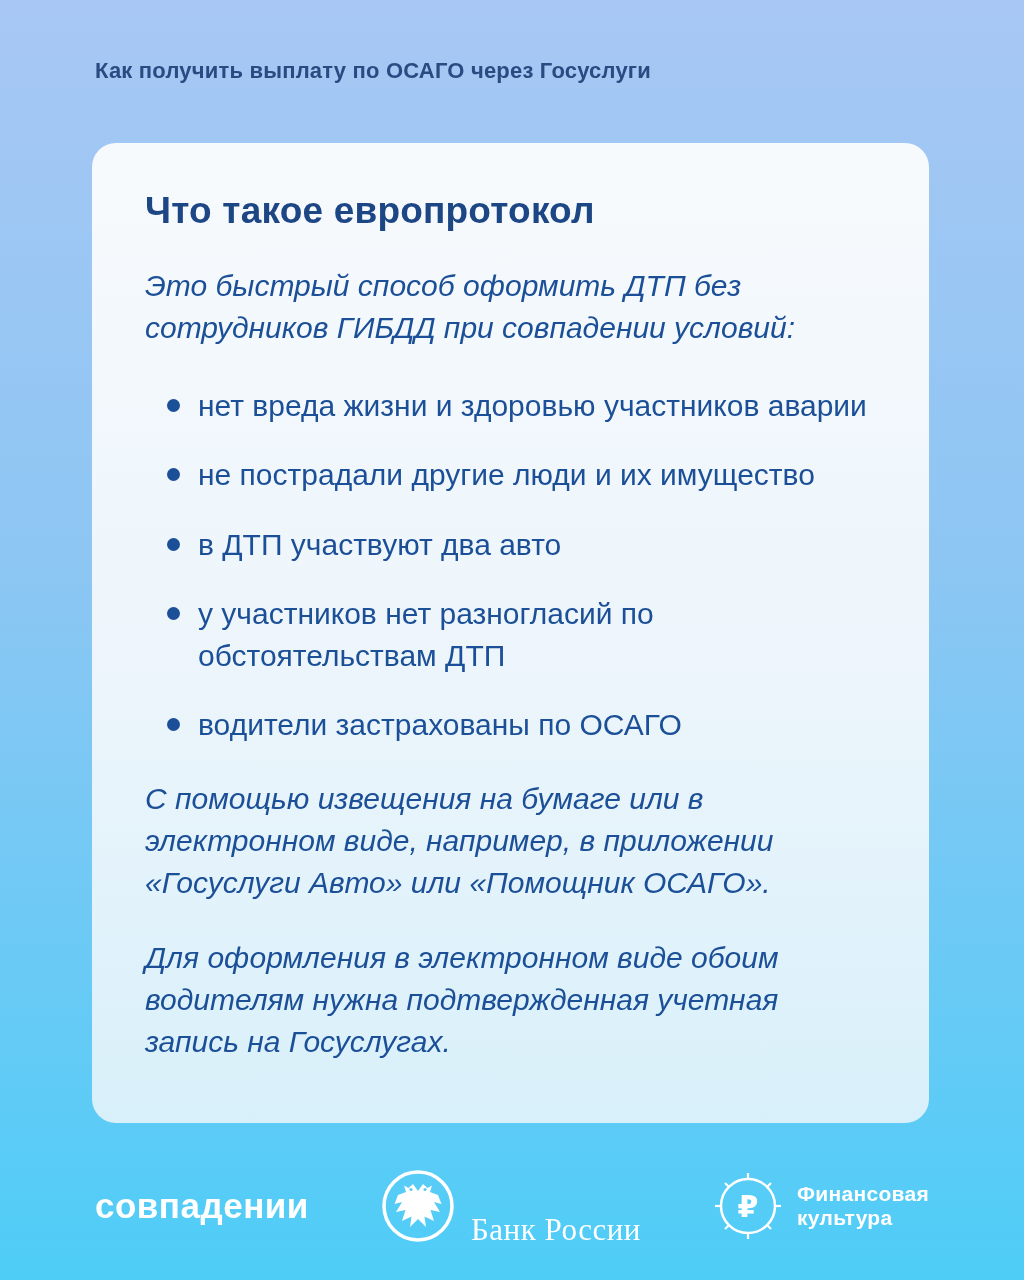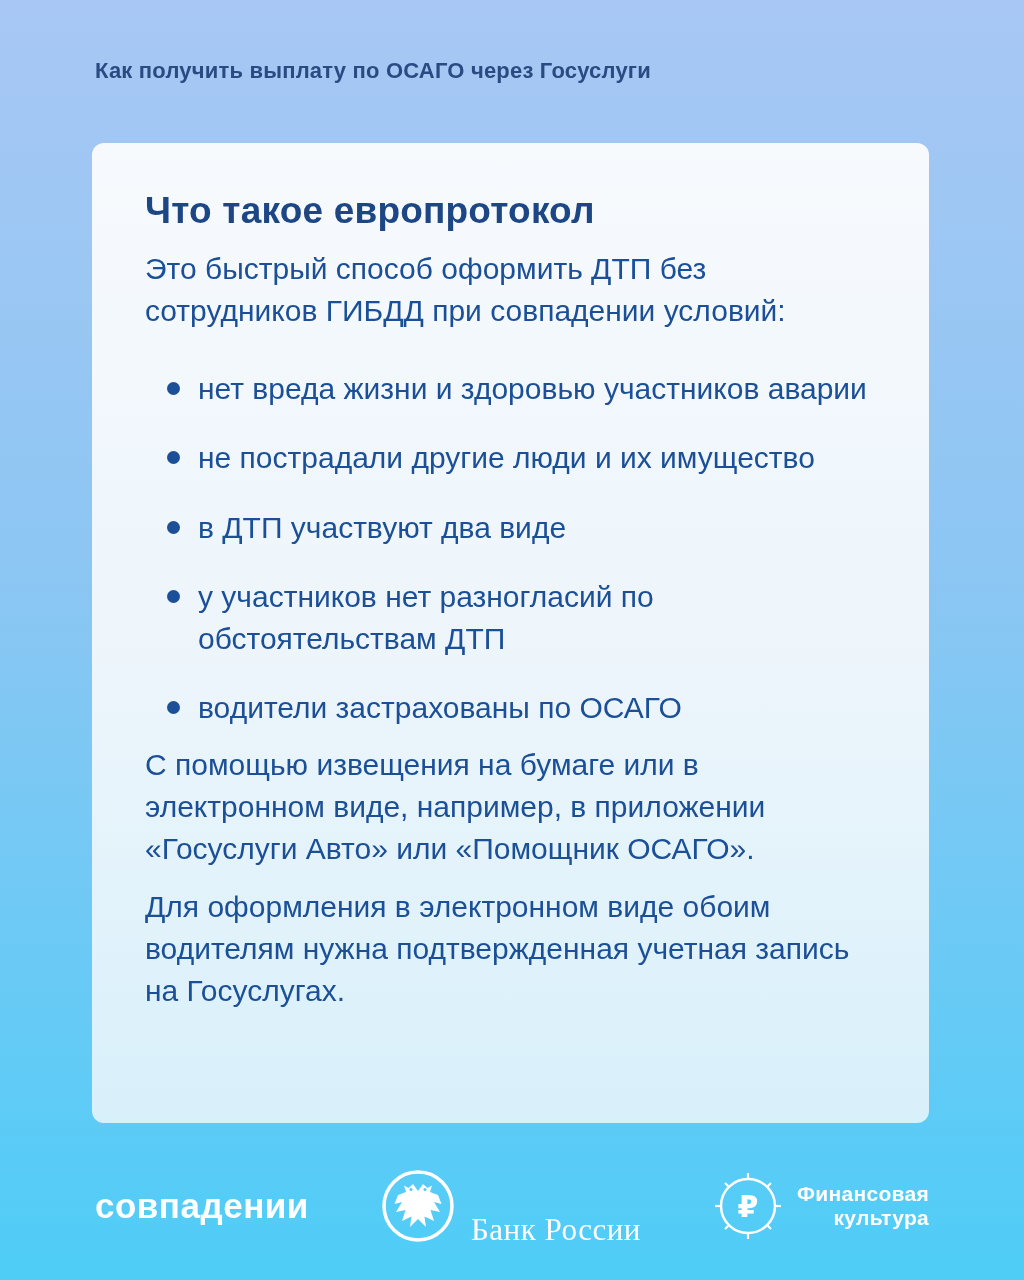--- a/index.html
+++ b/index.html
@@ -24,39 +24,40 @@
     color: #2a4a82;
     letter-spacing: 0.2px;
   }
 
   .card {
     position: absolute;
     left: 92px;
     top: 143px;
     width: 837px;
     height: 980px;
-    border-radius: 12px;
+    border-radius: 24px;
     background: linear-gradient(180deg, #f7fafd 0%, #ecf5fb 55%, #d8f0fa 100%);
     padding: 47px 50px 0 53px;
   }
 
   .card h2 {
     font-size: 37px;
     font-weight: 800;
     color: #1d4685;
     letter-spacing: 0.2px;
   }
 
   .card .intro,
   .card .para {
-    margin-top: 16px;
+    margin-top: 33px;
     font-size: 30px;
     line-height: 1.4;
     color: #1b4f97;
     max-width: 745px;
+    font-style: italic;
   }
 
   .bullet-list {
     list-style: none;
     margin-top: 36px;
     margin-left: 22px;
     max-width: 720px;
   }
 
   .bullet-list li {
@@ -122,21 +123,20 @@
   }
 
   .fincult-text {
     display: flex;
     flex-direction: column;
     font-size: 21px;
     font-weight: 800;
     line-height: 1.15;
     color: #ffffff;
     letter-spacing: 0.3px;
-    align-items: flex-end;
   }
 
   .icon-svg { display: block; }
 </style>
 </head>
 <body>
 
 <div class="page">
 
   <div class="page-title">Как получить выплату по ОСАГО через Госуслуги</div>
@@ -151,21 +151,21 @@
       <li>
         <span class="dot"></span>
         <span>нет вреда жизни и здоровью участников аварии</span>
       </li>
       <li>
         <span class="dot"></span>
         <span>не пострадали другие люди и их имущество</span>
       </li>
       <li>
         <span class="dot"></span>
-        <span>в ДТП участвуют два виде</span>
+        <span>в ДТП участвуют два авто</span>
       </li>
       <li>
         <span class="dot"></span>
         <span>у участников нет разногласий по обстоятельствам ДТП</span>
       </li>
       <li>
         <span class="dot"></span>
         <span>водители застрахованы по ОСАГО</span>
       </li>
     </ul>

